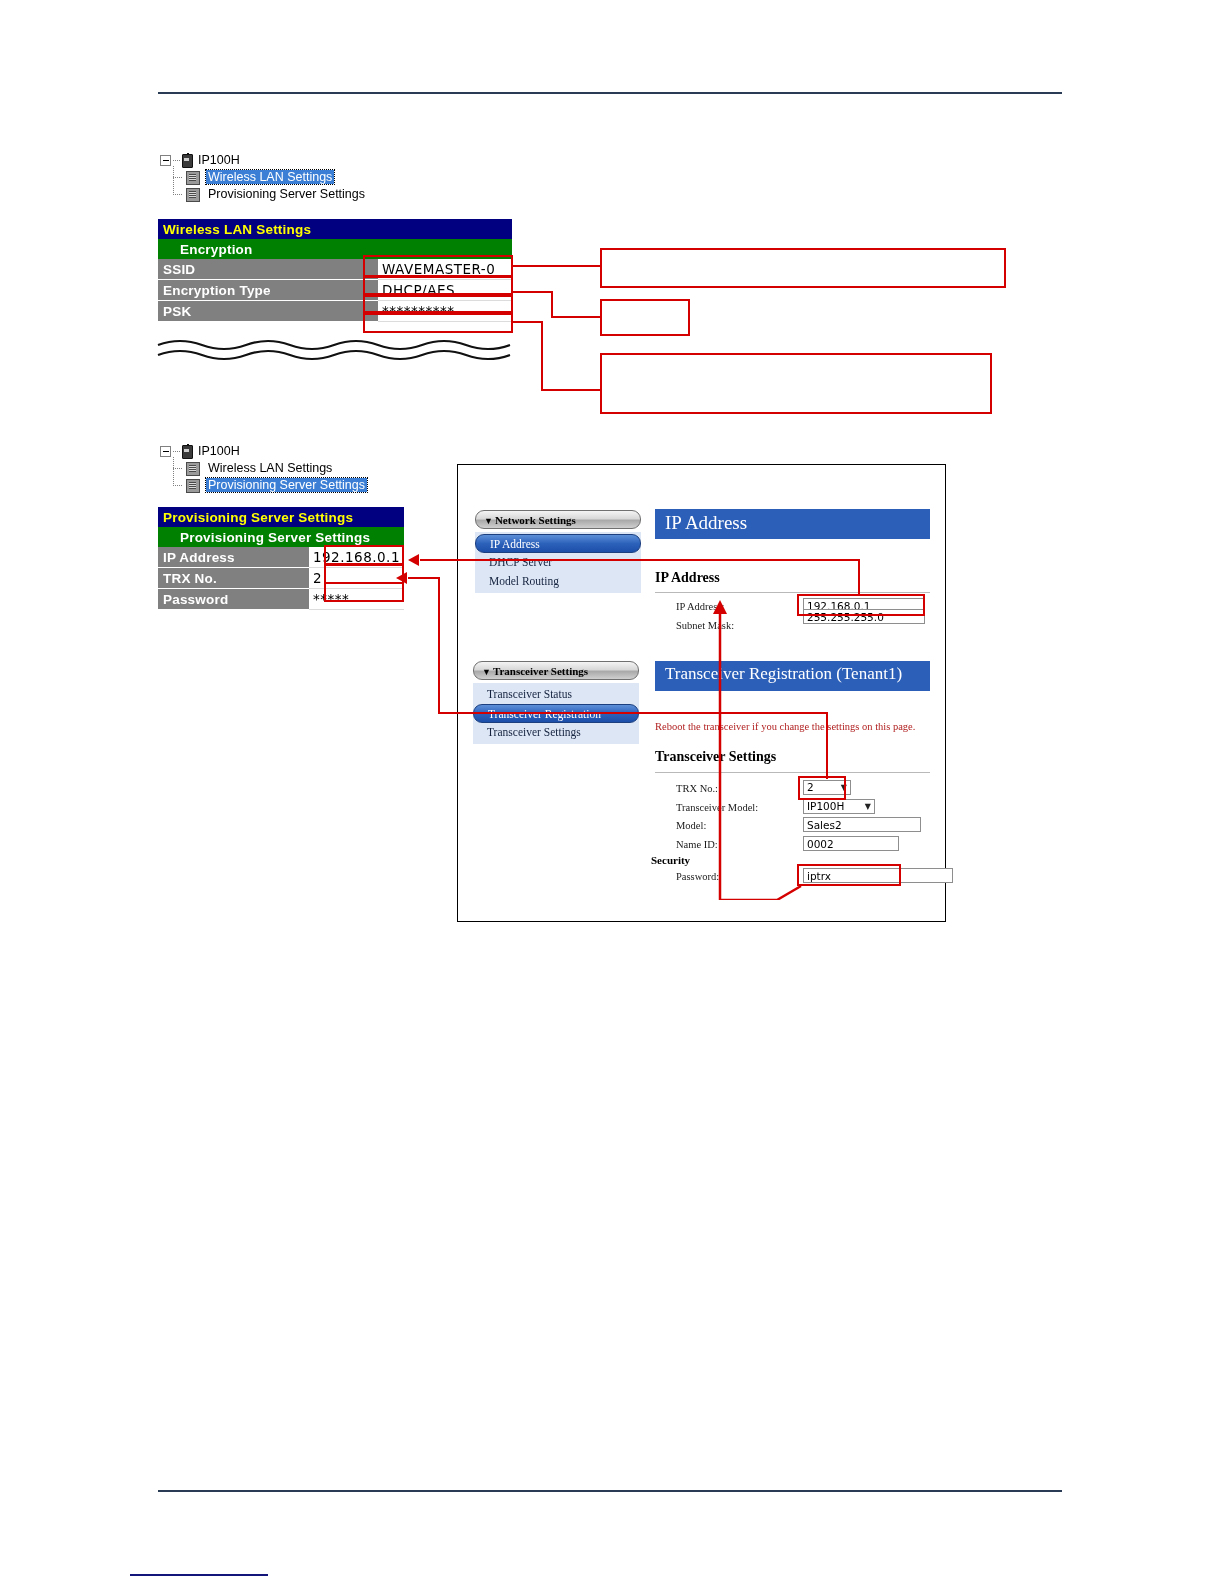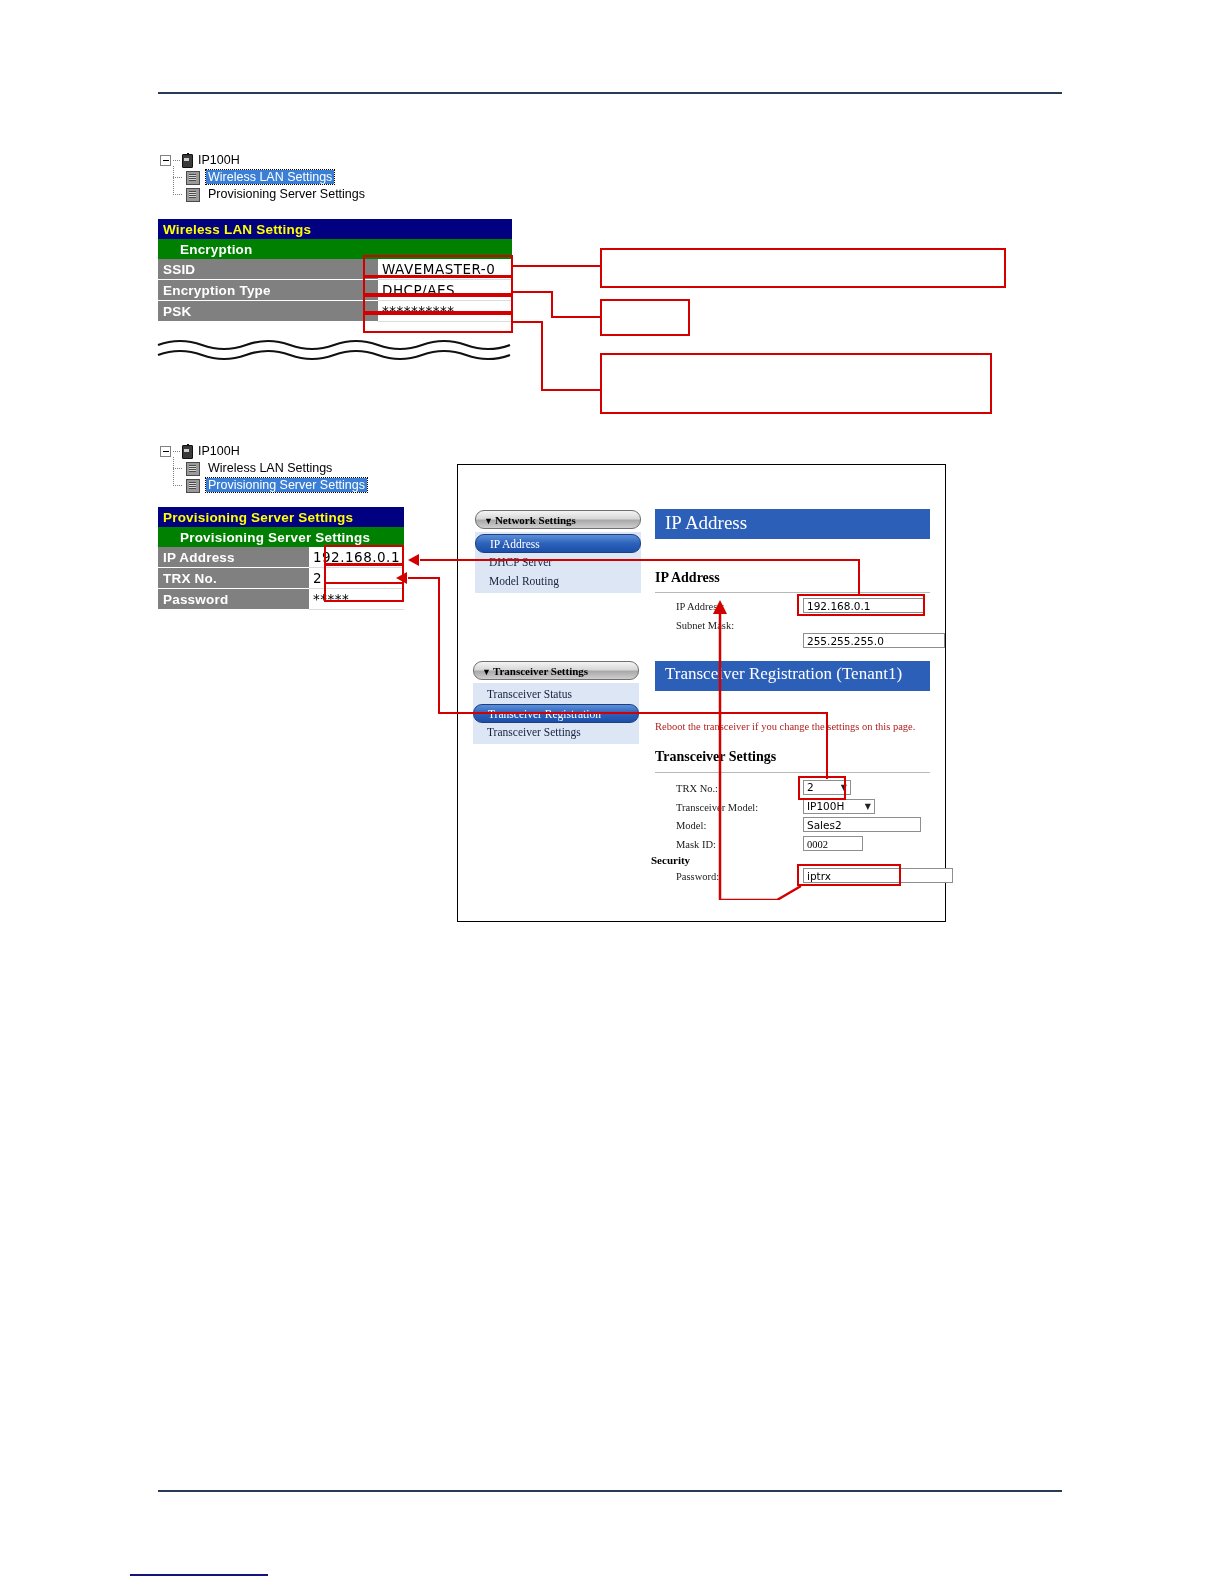--- a/index.html
+++ b/index.html
@@ -435,21 +435,21 @@
         <div class="menu-item">Transceiver Settings</div>
       </div>
     </div>
 
     <div class="content-title" style="left:197px; top:44px; width:275px; height:30px;">IP Address</div>
     <div class="sec-h" style="left:197px; top:105px;">IP Address</div>
     <div class="hr-thin" style="left:197px; top:127px; width:275px;"></div>
     <div class="fld-label" style="left:218px; top:136px;">IP Address:</div>
     <div class="fld-box" style="left:345px; top:133px; width:122px;">192.168.0.1</div>
     <div class="fld-label" style="left:218px; top:155px;">Subnet Mask:</div>
-    <div class="fld-box" style="left:345px; top:168px; width:142px;">255.255.255.0</div>
+    <div class="fld-box" style="left:345px; top:144px; width:122px;">255.255.255.0</div>
 
     <div class="content-title" style="left:197px; top:196px; width:275px; height:30px; font-size:17px;">Transceiver Registration (Tenant1)</div>
     <div class="note-red" style="left:197px; top:256px;">Reboot the transceiver if you change the settings on this page.</div>
     <div class="sec-h" style="left:197px; top:284px;">Transceiver Settings</div>
     <div class="hr-thin" style="left:197px; top:307px; width:275px;"></div>
 
     <div class="fld-label" style="left:218px; top:318px;">TRX No.:</div>
     <div class="sel-box" style="left:345px; top:315px; width:48px;">
       <span>2</span>
       <span class="chev">▼</span>
@@ -457,22 +457,22 @@
 
     <div class="fld-label" style="left:218px; top:337px;">Transceiver Model:</div>
     <div class="sel-box" style="left:345px; top:334px; width:72px;">
       <span>IP100H</span>
       <span class="chev">▼</span>
     </div>
 
     <div class="fld-label" style="left:218px; top:355px;">Model:</div>
     <div class="fld-box" style="left:345px; top:352px; width:118px;">Sales2</div>
 
-    <div class="fld-label" style="left:218px; top:374px;">Mask ID:</div>
-    <div class="fld-box" style="left:345px; top:371px; width:60px;font-family:Liberation Serif, serif;">0002</div>
+    <div class="fld-label" style="left:218px; top:374px;">Name ID:</div>
+    <div class="fld-box" style="left:345px; top:371px; width:96px;">0002</div>
 
     <div class="sec-h" style="left:193px; top:389px; font-size:11px;">Security</div>
     <div class="fld-label" style="left:218px; top:406px;">Password:</div>
     <div class="fld-box" style="left:345px; top:403px; width:150px;">iptrx</div>
   </div>
 
   <div class="rbox" style="left:797px; top:594px; width:128px; height:22px;"></div>
 
   <div class="rline-v" style="left:858px; top:560px; height:36px;"></div>
   <div class="rline-h" style="left:420px; top:559px; width:440px;"></div>

